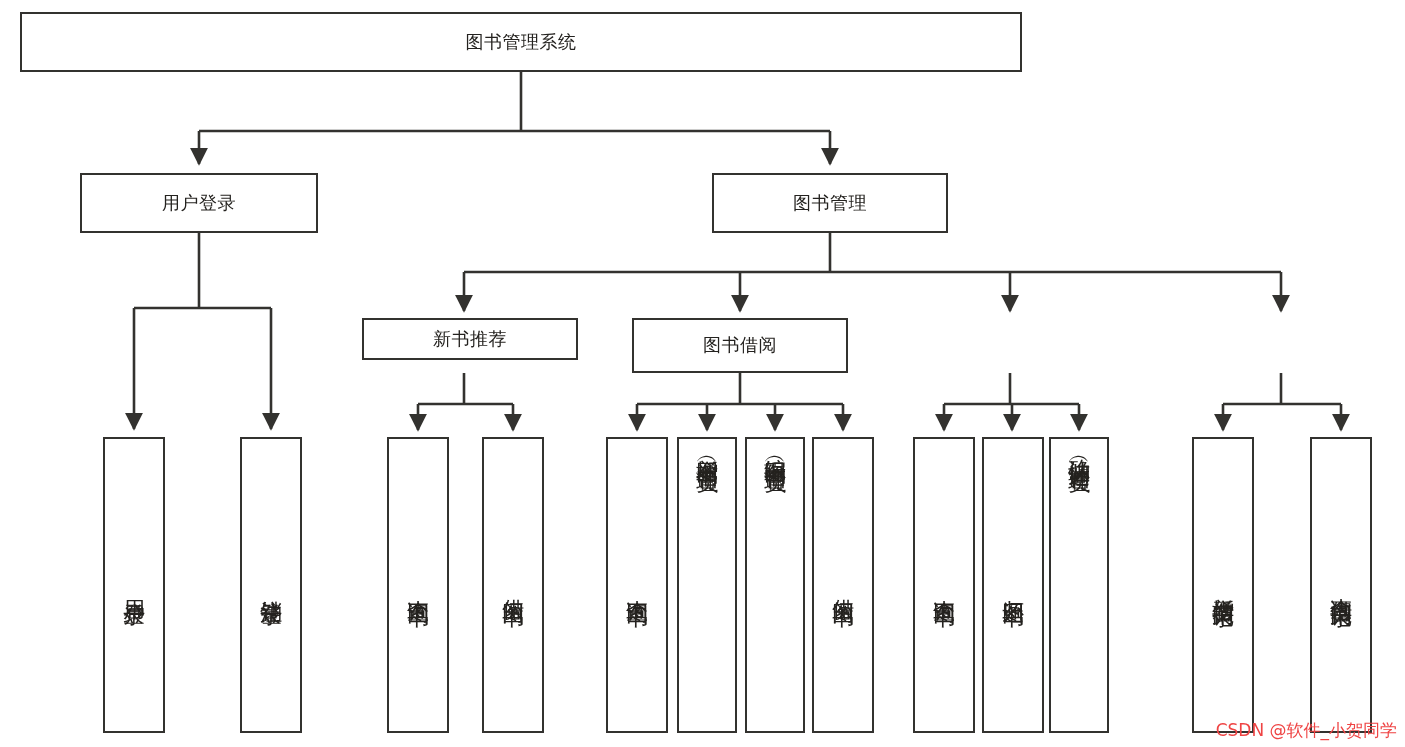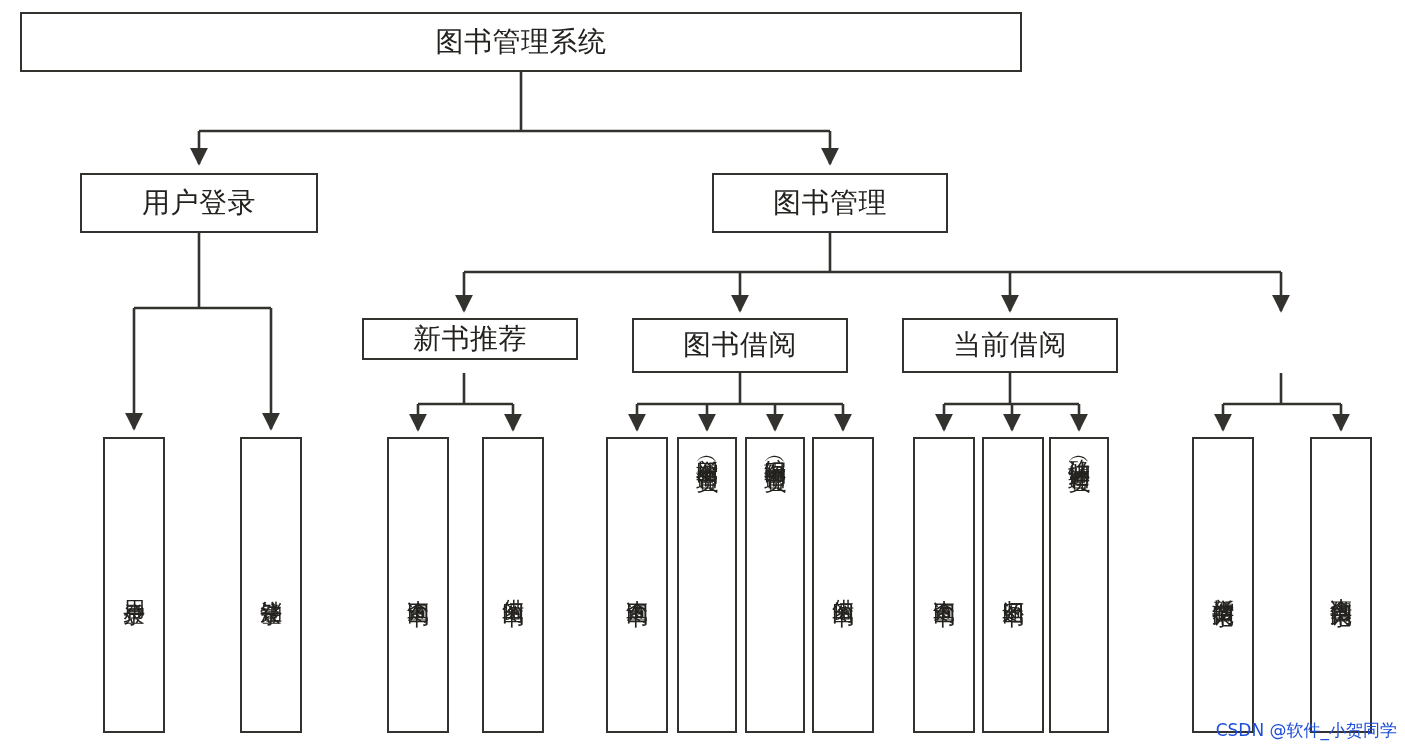--- a/index.html
+++ b/index.html
@@ -35,21 +35,21 @@
     color: #24221f;
   }
   .node-label {
     display: block;
     text-align: center;
     color: #24221f;
     letter-spacing: 0.5px;
   }
   .node.horizontal .node-label {
     writing-mode: horizontal-tb;
-    font-size: 28px;
+    font-size: 18px;
     line-height: 1.1;
     white-space: nowrap;
   }
   .node.vertical {
     align-items: flex-start;
     justify-content: center;
     padding-top: 2px;
   }
   .node.vertical .node-label {
     writing-mode: vertical-rl;
@@ -61,21 +61,21 @@
     -webkit-writing-mode: vertical-rl;
   }
   .node.vertical.centered {
     align-items: center;
   }
   #watermark {
     position: absolute;
     right: 8px;
     bottom: 5px;
     font-size: 17px;
-    color: #1d4ed8;
+    color: #ef4444;
     white-space: nowrap;
     font-family: "DejaVu Sans", "Liberation Sans", sans-serif;
   }
 </style>
 </head>
 <body>
 
 <div id="canvas">
 
   <svg id="diagram-svg" viewBox="0 0 1405 747" xmlns="http://www.w3.org/2000/svg">
@@ -138,23 +138,20 @@
   <div class="node horizontal" style="left:712px; top:173px; width:236px; height:60px;">
     <span class="node-label">图书管理</span>
   </div>
 
   <div class="node horizontal" style="left:362px; top:318px; width:216px; height:42px;">
     <span class="node-label">新书推荐</span>
   </div>
   <div class="node horizontal" style="left:632px; top:318px; width:216px; height:55px;font-family:Liberation Serif, serif;">
     <span class="node-label">图书借阅</span>
   </div>
-  <div class="node horizontal" style="left:902px; top:318px; width:216px; height:55px;">
-    <span class="node-label">当前借阅</span>
-  </div>
 
   <div class="node vertical centered" style="left:103px; top:437px; width:62px; height:296px;">
     <span class="node-label">用户登录</span>
   </div>
   <div class="node vertical centered" style="left:240px; top:437px; width:62px; height:296px;">
     <span class="node-label">注销登录</span>
   </div>
 
   <div class="node vertical centered" style="left:387px; top:437px; width:62px; height:296px;">
     <span class="node-label">查询图书</span>

